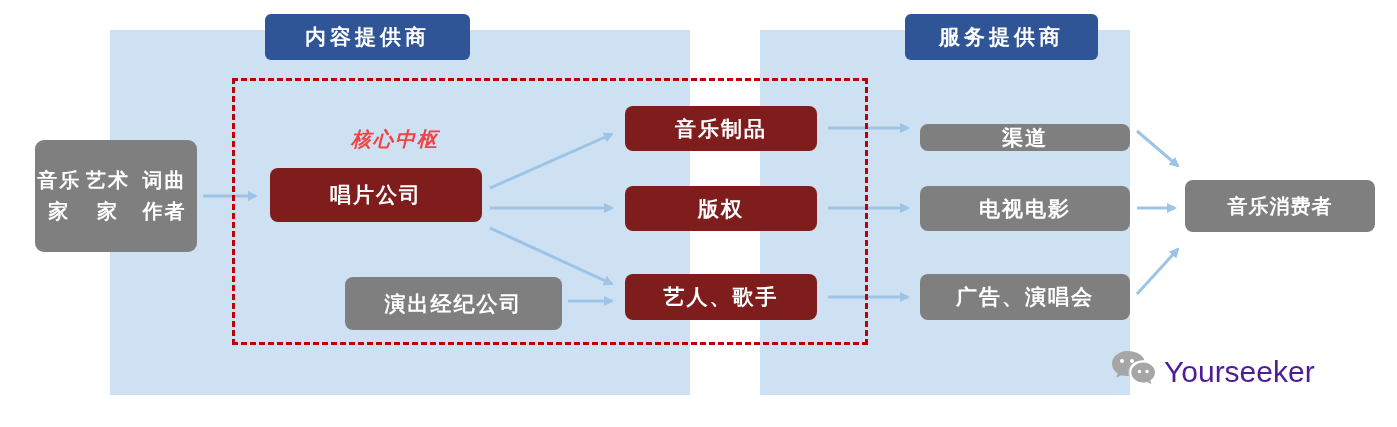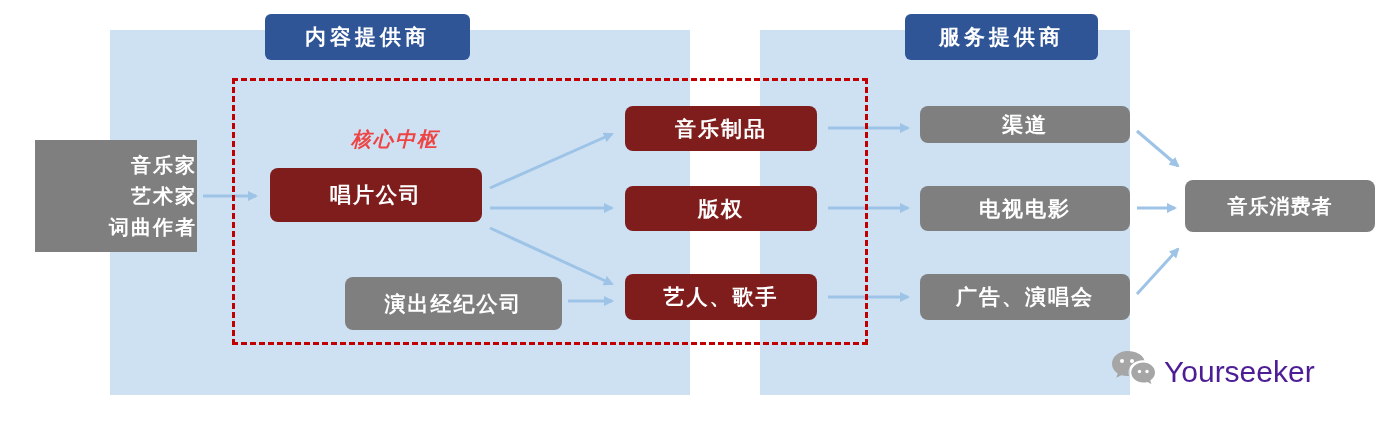--- a/index.html
+++ b/index.html
@@ -62,28 +62,28 @@
     letter-spacing: 2px;
     display: flex;
     align-items: center;
     justify-content: center;
     border-radius: 8px;
     text-align: center;
   }
   .orange { background: #7f1d1d; }
   .gray   { background: #7f7f7f; }
 
-  .creators { left: 35px;  top: 140px; width: 162px; height: 112px; border-radius: 0;
-              flex-direction: column; font-size: 20px; line-height: 1.55; align-items: flex-end; }
+  .creators { left: 35px;  top: 140px; width: 162px; height: 112px; border-radius: 9px;
+              flex-direction: row; font-size: 20px; line-height: 1.55; }
   .record   { left: 270px; top: 168px; width: 212px; height: 54px; }
   .agency   { left: 345px; top: 277px; width: 217px; height: 53px; }
   .products { left: 625px; top: 106px; width: 192px; height: 45px; }
   .copyright{ left: 625px; top: 186px; width: 192px; height: 45px; }
   .artists  { left: 625px; top: 274px; width: 192px; height: 46px; }
-  .channels { left: 920px; top: 106px; width: 210px; height: 37px; }
+  .channels { left: 920px; top: 124px; width: 210px; height: 27px; }
   .tvfilm   { left: 920px; top: 186px; width: 210px; height: 45px; }
   .ads      { left: 920px; top: 274px; width: 210px; height: 46px; }
   .consumers{ left: 1185px; top: 180px; width: 190px; height: 52px; border-radius: 8px; font-size: 20px; letter-spacing: 1px; }
 
   .watermark {
     position: absolute;
     left: 1110px; top: 348px;
     display: flex;
     align-items: center;
     gap: 8px;

